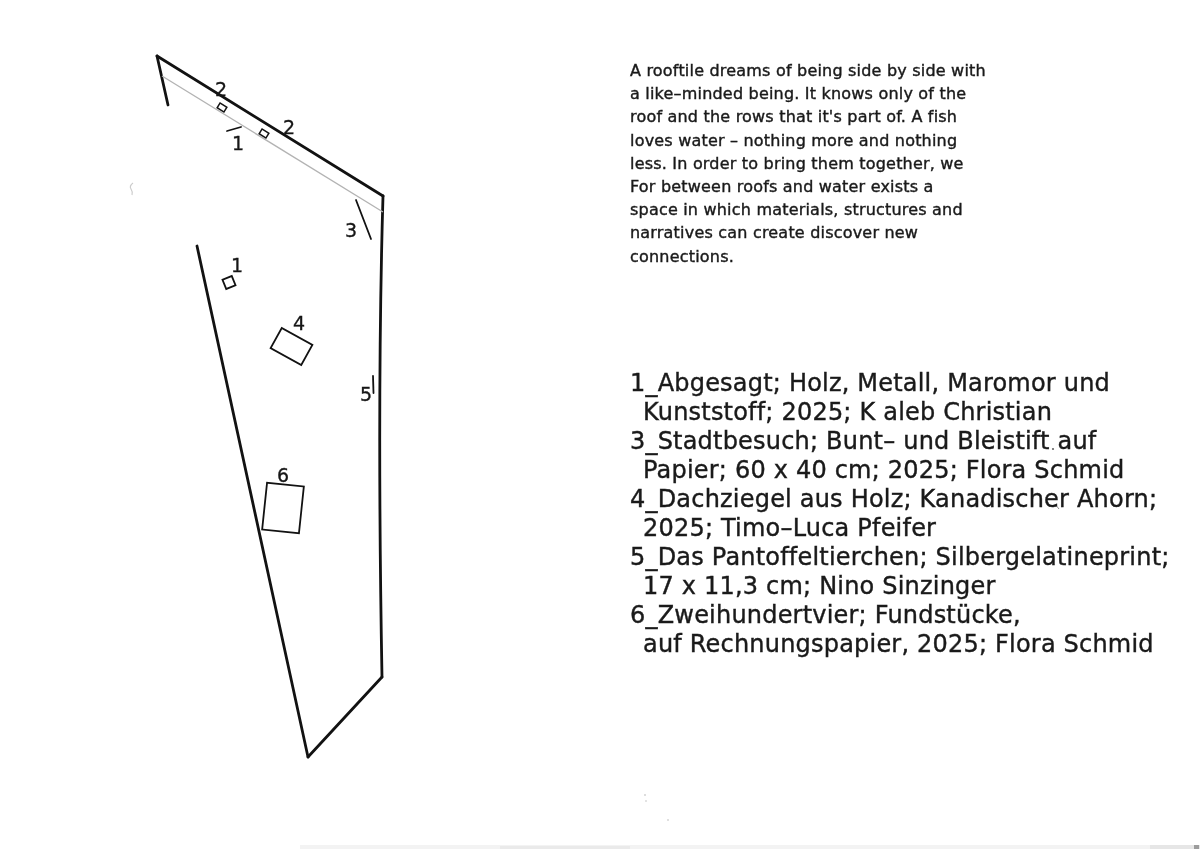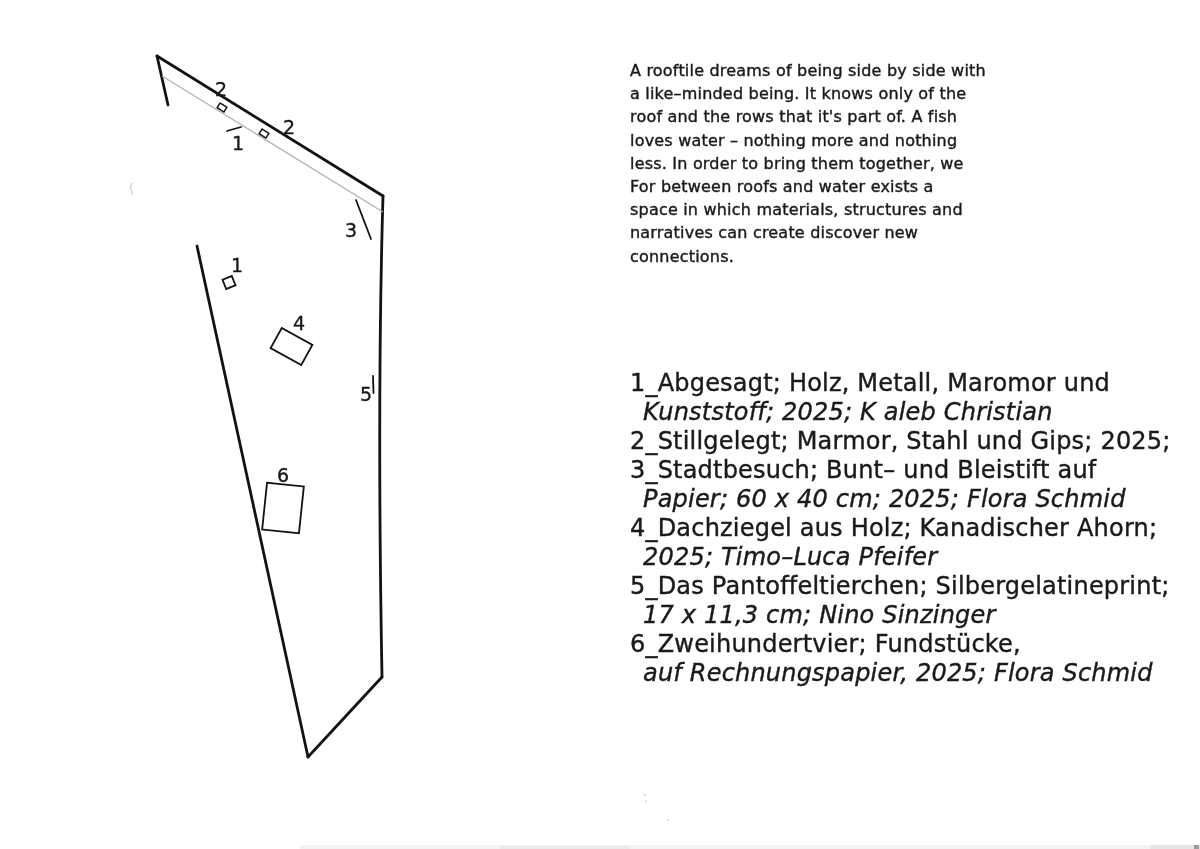--- a/index.html
+++ b/index.html
@@ -32,21 +32,21 @@
     line-height: 23.2px;
     letter-spacing: 0.2px;
   }
   .works {
     top: 369px;
     font-size: 24px;
     line-height: 29px;
     letter-spacing: 0.2px;
   }
   .line { white-space: nowrap; }
-  .works .cont { padding-left: 13px; font-style: italic; }
+  .works .cont { padding-left: 13px; }
   .plan-label {
     font-family: "DejaVu Sans", "Liberation Sans", sans-serif;
     font-size: 19px;
     fill: #161616;
     stroke: #161616;
     stroke-width: 0.35;
   }
   .wall  { stroke: #121212; stroke-width: 2.8; fill: none; stroke-linecap: round; }
   .mark  { stroke: #121212; stroke-width: 1.8; fill: none; stroke-linecap: round; }
   .box   { stroke: #121212; stroke-width: 1.8; fill: none; }
@@ -110,21 +110,20 @@
   <div class="line">less. In order to bring them together, we</div>
   <div class="line">For between roofs and water exists a</div>
   <div class="line">space in which materials, structures and</div>
   <div class="line">narratives can create discover new</div>
   <div class="line">connections.</div>
 </div>
 
 <div class="text-col works">
   <div class="line">1_Abgesagt; Holz, Metall, Maromor und</div>
   <div class="line cont">Kunststoff; 2025; K aleb Christian</div>
-  <div class="line">2_Stillgelegt; Marmor, Stahl und Gips; 2025;</div>
   <div class="line">3_Stadtbesuch; Bunt– und Bleistift auf</div>
   <div class="line cont">Papier; 60 x 40 cm; 2025; Flora Schmid</div>
   <div class="line">4_Dachziegel aus Holz; Kanadischer Ahorn;</div>
   <div class="line cont">2025; Timo–Luca Pfeifer</div>
   <div class="line">5_Das Pantoffeltierchen; Silbergelatineprint;</div>
   <div class="line cont">17 x 11,3 cm; Nino Sinzinger</div>
   <div class="line">6_Zweihundertvier; Fundstücke,</div>
   <div class="line cont">auf Rechnungspapier, 2025; Flora Schmid</div>
 </div>
 

